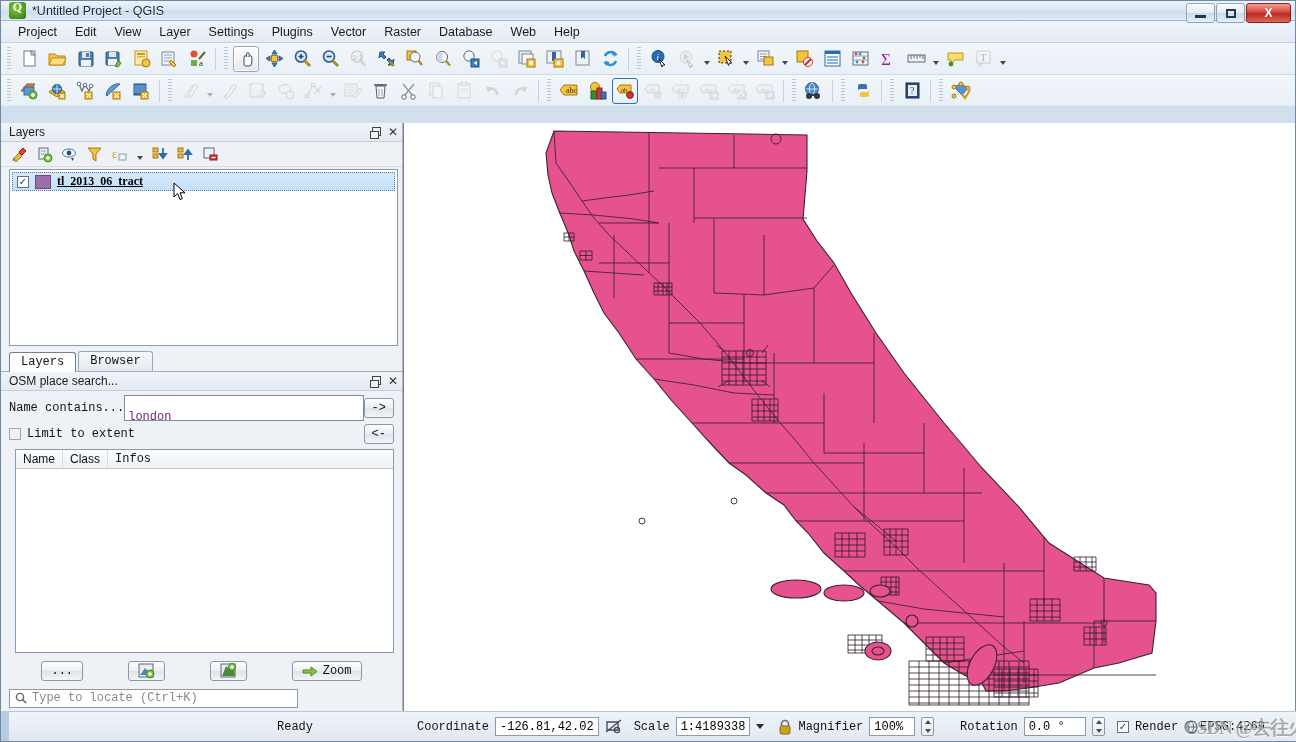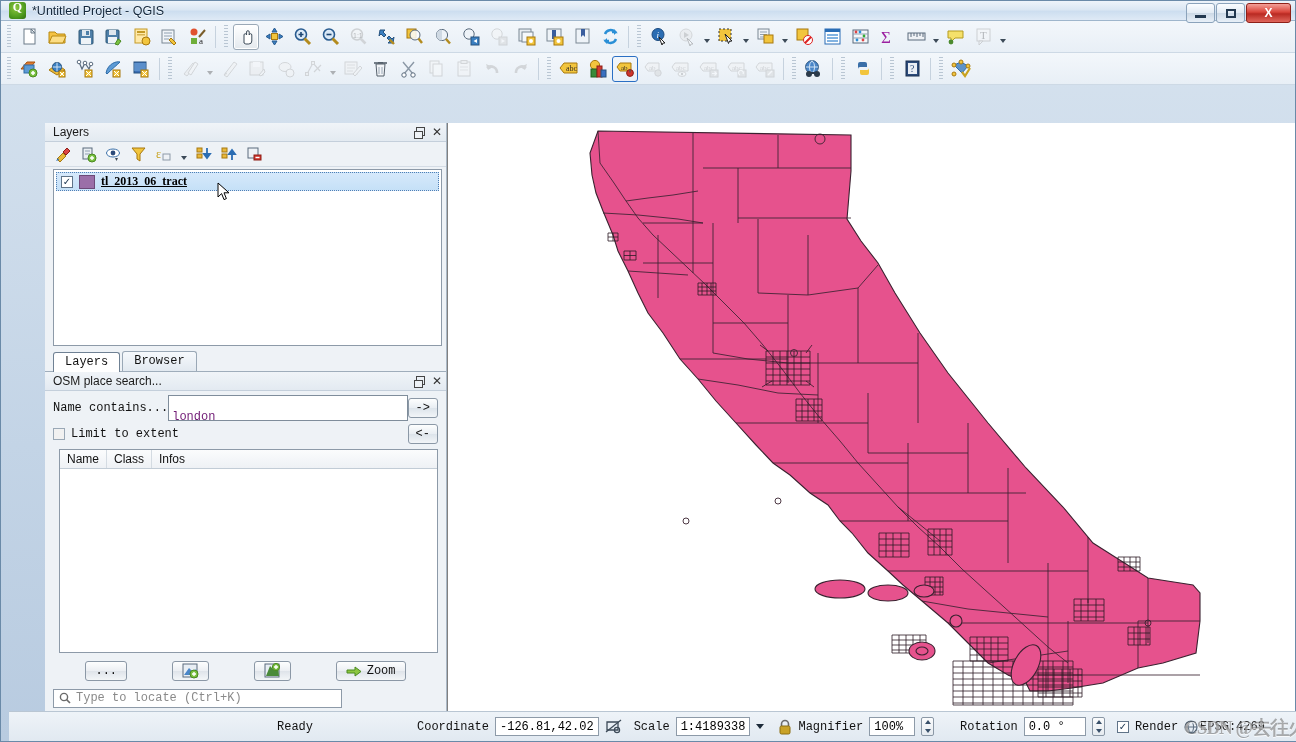--- a/index.html
+++ b/index.html
@@ -106,21 +106,21 @@
   .tb-arrow::after {
     content:""; border-left:3.5px solid transparent; border-right:3.5px solid transparent;
     border-top:4px solid #3c4a58;
   }
   .dis { opacity: .38; filter: grayscale(1); }
 
   
   #body { position: absolute; left:0; right:0; top:122px; bottom:30px; display:flex; }
   #leftpanel {
     width: 402px; flex: 0 0 402px; display:flex; flex-direction:column;
-    background: #eef2f6; border-right:1px solid #aab8c6;margin-left:44px;
+    background: #eef2f6; border-right:1px solid #aab8c6;
   }
   #maparea {
     flex: 1 1 auto; background:#ffffff; position:relative;
     border-left: 1px solid #808080;
     overflow: hidden;
   }
 
   
   .dock-title {
     height: 19px; display:flex; align-items:center;
@@ -188,21 +188,21 @@
   #back-btn { position:absolute; right:8px; top:3px; }
   #osm-table {
     flex:1 1 auto; margin:8px 8px 4px 14px; background:#fff; border:1px solid #8d9aa8;
     display:flex; flex-direction:column; overflow:hidden;
   }
   #osm-thead { height:19px; display:flex; background:linear-gradient(180deg,#fbfcfd,#eef1f5); border-bottom:1px solid #c2ccd6;}
   #osm-thead div {
     font-size:12px; color:#111; padding:1px 7px; border-right:1px solid #d4dbe2;
     display:flex; align-items:center;
   }
-  #osm-thead div:last-child { flex:1 1 auto; border-right:none; }
+  #osm-thead div:last-child { flex:1 1 auto; border-right:none;font-family:Liberation Mono, monospace; }
   #osm-buttons { height:30px; display:flex; align-items:center; justify-content:space-around; padding:0 18px 2px 18px; }
   .btn-pad {
     height:20px; border:1px solid #8b98a6; border-radius:3px; padding:0 9px;
     background: linear-gradient(180deg,#fdfefe 0%, #eceff3 48%, #dfe4ea 52%, #f3f6f8 100%);
     display:flex; align-items:center; justify-content:center; gap:5px;
     font: 12px "Liberation Mono", monospace; color:#111;
   }
   #locator-row { height:24px; display:flex; align-items:center; padding:0 8px 2px 8px; }
   #locator {
     width:289px; height:19px; border:1px solid #8d9aa8; background:#fff;
@@ -266,20 +266,33 @@
       <div class="win-btn">
           <i class="glyph-min"></i>
         </div>
       <div class="win-btn">
           <i class="glyph-max"></i>
         </div>
       <div class="win-btn close">X</div>
     </div>
   </div>
 
+  <div id="menubar">
+    <div class="menu-item">Project</div>
+    <div class="menu-item">Edit</div>
+    <div class="menu-item">View</div>
+    <div class="menu-item">Layer</div>
+    <div class="menu-item">Settings</div>
+    <div class="menu-item">Plugins</div>
+    <div class="menu-item">Vector</div>
+    <div class="menu-item">Raster</div>
+    <div class="menu-item">Database</div>
+    <div class="menu-item">Web</div>
+    <div class="menu-item">Help</div>
+  </div>
 
   <div class="toolbar">
     <div class="tb-grip"></div>
 
     <div class="tb-btn">
       <svg width="19" height="19">
           <rect x="4" y="2" width="11" height="15" fill="#fff" stroke="#6b7a88"></rect>
           <path d="M11 2 L15 6 L11 6 Z" fill="#dde4ea" stroke="#6b7a88"></path>
         </svg>
     </div>

